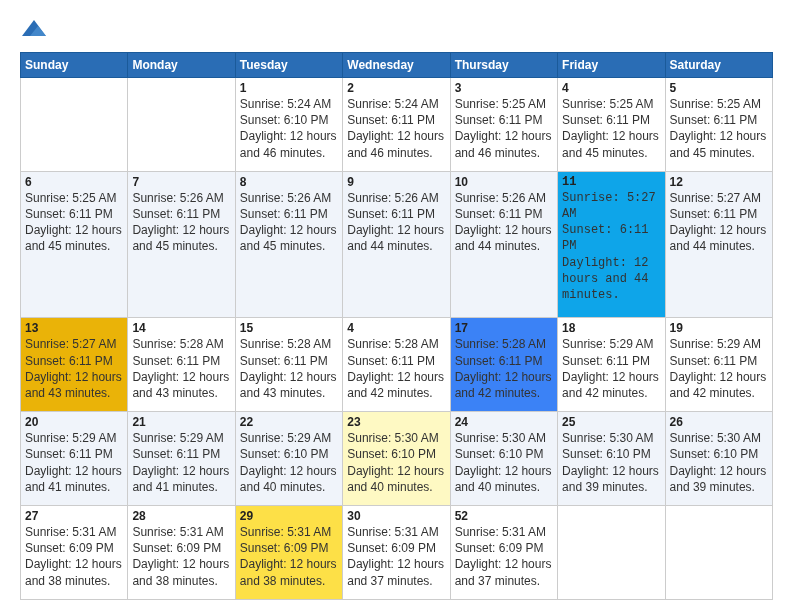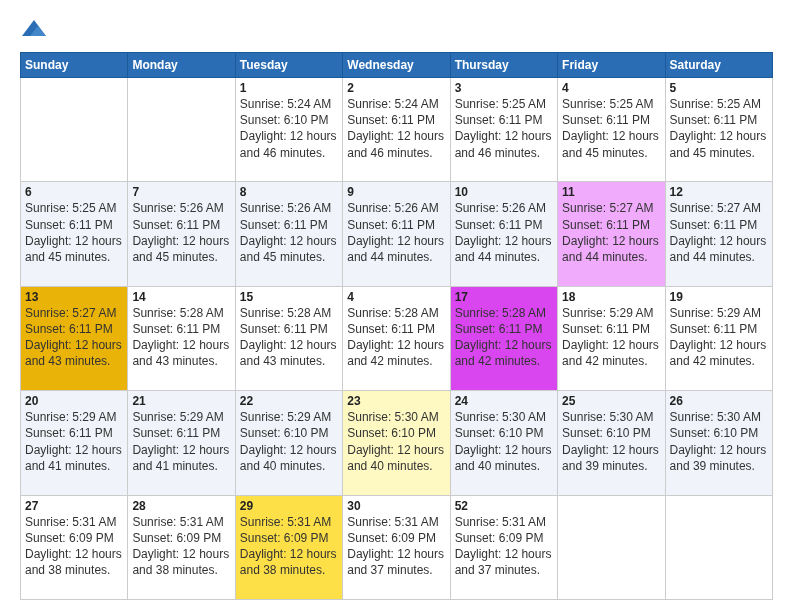--- a/index.html
+++ b/index.html
@@ -194,21 +194,21 @@
             <div class="day-info" style="white-space: pre-line;">Sunrise: 5:26 AM
 Sunset: 6:11 PM
 Daylight: 12 hours and 44 minutes.</div>
           </td>
           <td style="background: rgb(240, 244, 250);">
             <span class="day-number">10</span>
             <div class="day-info" style="white-space: pre-line;">Sunrise: 5:26 AM
 Sunset: 6:11 PM
 Daylight: 12 hours and 44 minutes.</div>
           </td>
-          <td style="background: #f0abfc;">
+          <td style="background: #0ea5e9; font-family: Liberation Mono, monospace;">
             <span class="day-number">11</span>
             <div class="day-info" style="white-space: pre-line;">Sunrise: 5:27 AM
 Sunset: 6:11 PM
 Daylight: 12 hours and 44 minutes.</div>
           </td>
           <td style="background: rgb(240, 244, 250);">
             <span class="day-number">12</span>
             <div class="day-info" style="white-space: pre-line;">Sunrise: 5:27 AM
 Sunset: 6:11 PM
 Daylight: 12 hours and 44 minutes.</div>
@@ -232,21 +232,21 @@
             <div class="day-info" style="white-space: pre-line;">Sunrise: 5:28 AM
 Sunset: 6:11 PM
 Daylight: 12 hours and 43 minutes.</div>
           </td>
           <td style="background: rgb(255, 255, 255);">
             <span class="day-number">4</span>
             <div class="day-info" style="white-space: pre-line;">Sunrise: 5:28 AM
 Sunset: 6:11 PM
 Daylight: 12 hours and 42 minutes.</div>
           </td>
-          <td style="background: #d946ef; margin-left: 43px;">
+          <td style="background: #3b82f6; margin-left: 43px;">
             <span class="day-number">17</span>
             <div class="day-info" style="white-space: pre-line;">Sunrise: 5:28 AM
 Sunset: 6:11 PM
 Daylight: 12 hours and 42 minutes.</div>
           </td>
           <td style="background: rgb(255, 255, 255);">
             <span class="day-number">18</span>
             <div class="day-info" style="white-space: pre-line;">Sunrise: 5:29 AM
 Sunset: 6:11 PM
 Daylight: 12 hours and 42 minutes.</div>

